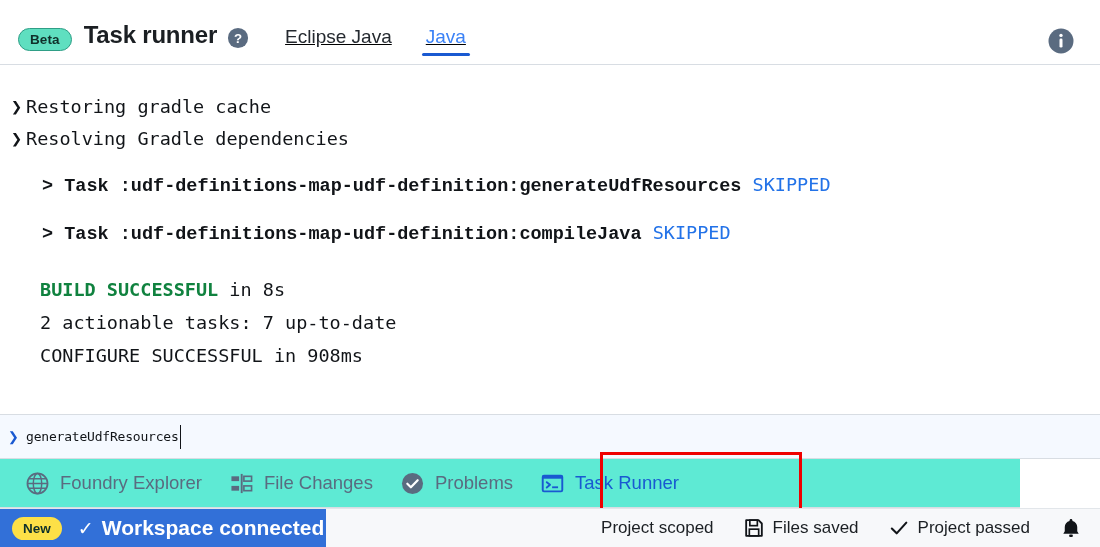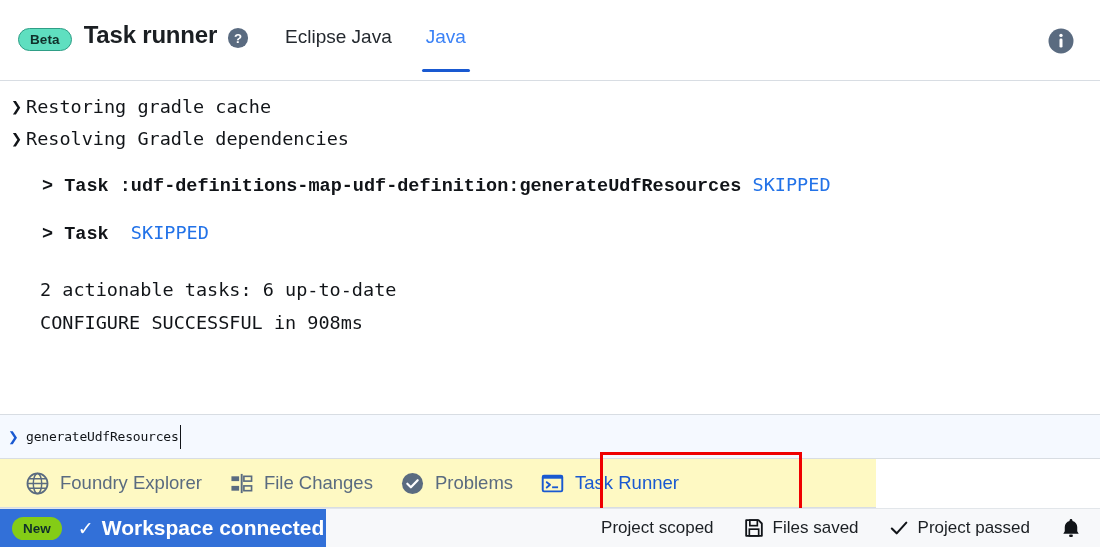--- a/index.html
+++ b/index.html
@@ -13,21 +13,21 @@
     font-family: "Liberation Sans", sans-serif;
     overflow: hidden;
     position: relative;
   }
 
   
   #header {
     position: absolute;
     left: 0; top: 0;
     width: 1100px;
-    height: 81px;
+    height: 65px;
     background: #ffffff;
     border-bottom: 1px solid #d8dde3;
     box-sizing: border-box;
   }
   #header-inner {
     display: flex;
     align-items: flex-start;
     height: 100%;
     padding-left: 18px;
     position: relative;
@@ -66,20 +66,21 @@
     width: 22px;
     height: 22px;
     flex: 0 0 auto;
   }
 
   #tabs {
     display: flex;
     align-items: flex-end;
     margin-left: 26px;
     height: 100%;
+    text-decoration: underline;
   }
   .tab {
     position: relative;
     padding: 26px 10px 0 10px;
     margin-right: 14px;
     font-size: 19px;
     color: #24292f;
     height: 100%;
     box-sizing: border-box;
     cursor: pointer;
@@ -186,23 +187,23 @@
     height: 24px;
     background: #111418;
     margin-left: 1px;
     vertical-align: -5px;
   }
 
   
   #bottom-bar {
     position: absolute;
     left: 0; top: 459px;
-    width: 876px;
+    width: 1020px;
     height: 49px;
-    background: #fef9c3;
+    background: #5eead4;
     border-bottom: 1px solid #d8dde3;
     box-sizing: border-box;
     display: flex;
     align-items: center;
     padding-left: 12px;
   }
   .bottom-tab {
     display: flex;
     align-items: center;
     height: 100%;
@@ -254,21 +255,21 @@
     box-sizing: border-box;
     flex: 0 0 auto;
   }
   .new-badge {
     display: inline-flex;
     align-items: center;
     justify-content: center;
     height: 23px;
     padding: 0 11px;
     border-radius: 12px;
-    background: #84cc16;
+    background: #fde047;
     color: #10302a;
     font-size: 13.5px;
     font-weight: 600;
     box-sizing: border-box;
   }
   #status-connected .check {
     margin-left: 16px;
     margin-right: 8px;
     color: #ffffff;
     font-size: 19px;
@@ -351,25 +352,26 @@
   <div class="log-line">
     <span class="chev">❯</span>
     <span>Resolving Gradle dependencies</span>
   </div>
 
   <div class="log-line indent">
     <span class="bold">&gt; Task </span><span class="bold">:udf-definitions-map-udf-definition:generateUdfResources</span><span>&nbsp;</span><span class="skipped">SKIPPED</span>
   </div>
 
   <div class="log-line indent">
-    <span class="bold">&gt; Task </span><span>&nbsp;</span><span class="skipped">SKIPPED</span>
+    <span class="bold">&gt; Task </span><span class="bold">:udf-definitions-map-udf-definition:compileJava</span><span>&nbsp;</span><span class="skipped">SKIPPED</span>
   </div>
 
   <div class="build-block">
-    <div class="line">2 actionable tasks: 6 up-to-date</div>
+    <div class="line"><span class="build-ok">BUILD SUCCESSFUL</span><span> in 8s</span></div>
+    <div class="line">2 actionable tasks: 7 up-to-date</div>
     <div class="line">CONFIGURE SUCCESSFUL in 908ms</div>
   </div>
 </div>
 
 <div id="cmd-bar">
   <span id="cmd-chevron">❯</span>
   <span id="cmd-value" placeholder="Enter a task">generateUdfResources</span>
   <span id="cmd-caret"></span>
 </div>
 

